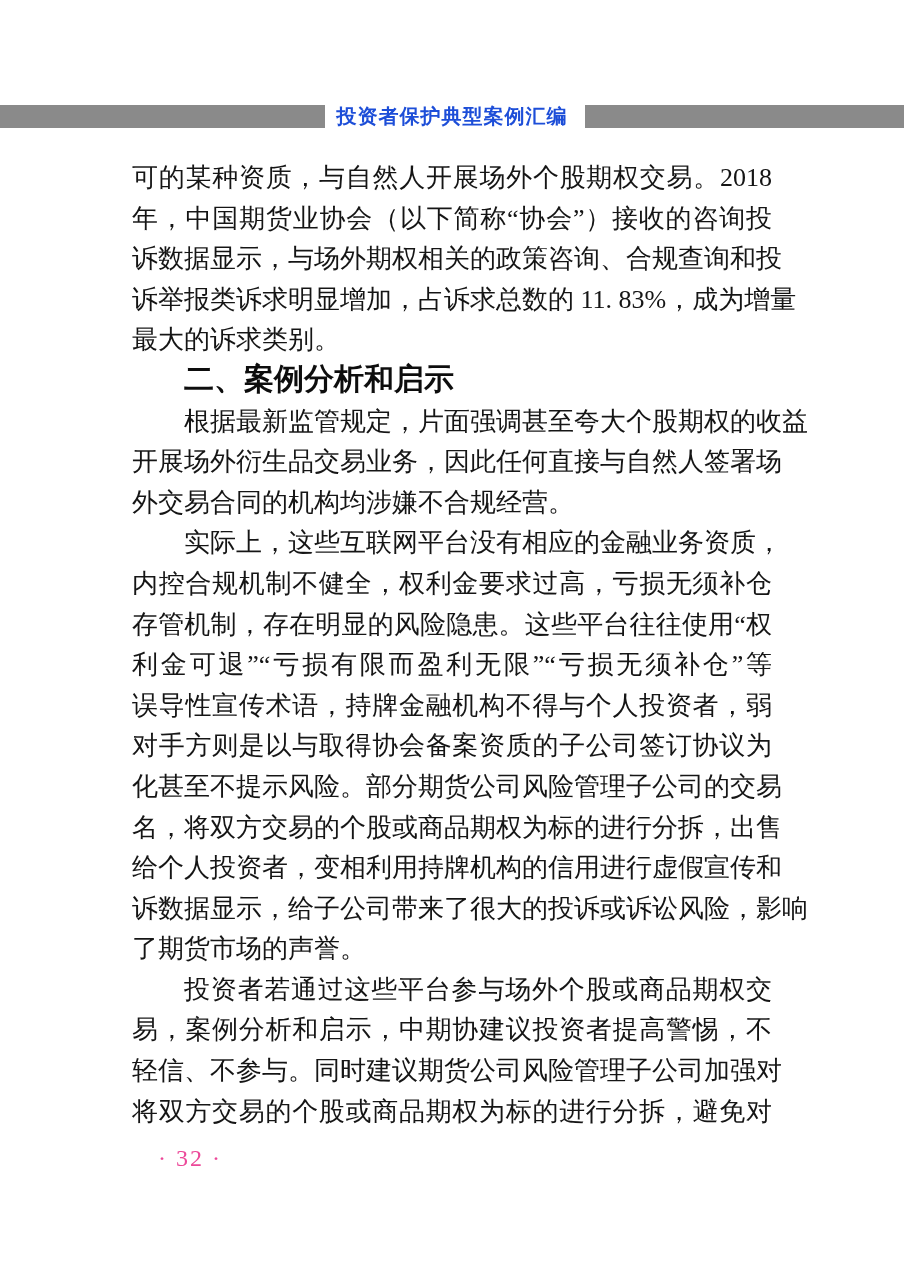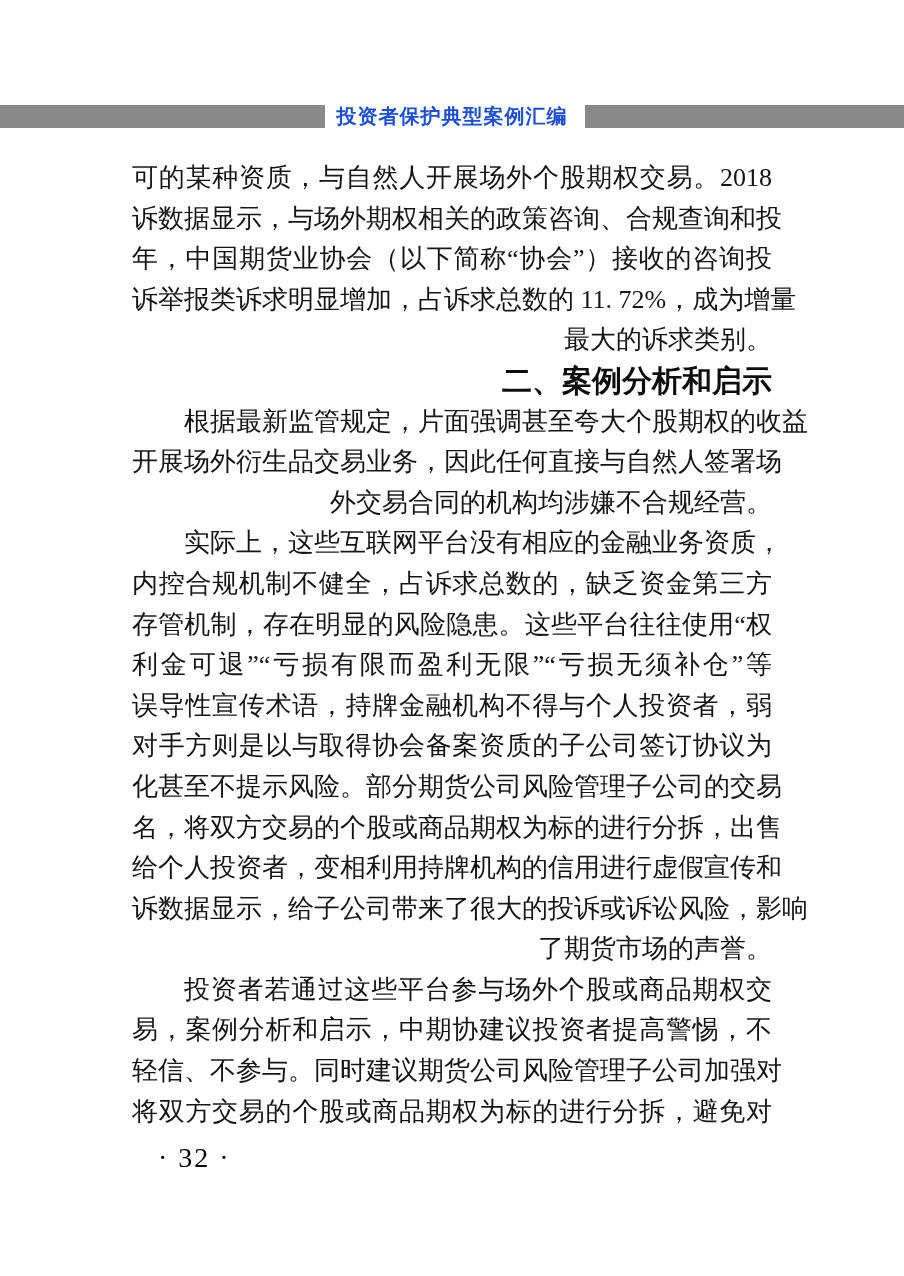--- a/index.html
+++ b/index.html
@@ -44,69 +44,69 @@
     left: 132px;
     top: 158px;
     width: 640px;
     font-size: 26px;
     line-height: 40.6px;
   }
   .text-line {
     height: 40.6px;
     white-space: nowrap;
     overflow: visible;
-    text-align: right;
+    text-align: left;
   }
   .text-line.justify {
     text-align: justify;
     text-align-last: justify;
     text-justify: inter-character;
   }
   .text-line.indent {
     text-indent: 52px;
   }
   .text-line.heading {
-    font-family: Liberation Sans, sans-serif;
+    font-family: Liberation Mono, monospace;
     font-weight: bold;
     font-size: 30px;
     color: #0d0d0d;
   }
   .page-number {
     position: absolute;
     left: 158px;
     top: 1141px;
-    font-size: 28px;
+    font-size: 24px;
     line-height: 34px;
-    color: #000000;
+    color: #ec4899;
     letter-spacing: 2px;
   }
 </style>
 </head>
 <body>
 
 <div class="page">
 
   <div>
     <div class="header-bar left"></div>
     <div class="header-title">投资者保护典型案例汇编</div>
     <div class="header-bar right"></div>
   </div>
 
   <div class="body-block" id="body-lines">
       <div class="text-line justify">可的某种资质，与自然人开展场外个股期权交易。2018</div>
+      <div class="text-line justify">年，中国期货业协会（以下简称“协会”）接收的咨询投</div>
       <div class="text-line justify">诉数据显示，与场外期权相关的政策咨询、合规查询和投</div>
-      <div class="text-line justify">年，中国期货业协会（以下简称“协会”）接收的咨询投</div>
-      <div class="text-line justify">诉举报类诉求明显增加，占诉求总数的 11. 72%，成为增量</div>
+      <div class="text-line justify">诉举报类诉求明显增加，占诉求总数的 11. 83%，成为增量</div>
       <div class="text-line">最大的诉求类别。</div>
       <div class="text-line heading indent">二、案例分析和启示</div>
       <div class="text-line indent justify">根据最新监管规定，片面强调甚至夸大个股期权的收益</div>
       <div class="text-line justify">开展场外衍生品交易业务，因此任何直接与自然人签署场</div>
       <div class="text-line">外交易合同的机构均涉嫌不合规经营。</div>
       <div class="text-line indent justify">实际上，这些互联网平台没有相应的金融业务资质，</div>
-      <div class="text-line justify">内控合规机制不健全，占诉求总数的，缺乏资金第三方</div>
+      <div class="text-line justify">内控合规机制不健全，权利金要求过高，亏损无须补仓</div>
       <div class="text-line justify">存管机制，存在明显的风险隐患。这些平台往往使用“权</div>
       <div class="text-line justify">利金可退”“亏损有限而盈利无限”“亏损无须补仓”等</div>
       <div class="text-line justify">误导性宣传术语，持牌金融机构不得与个人投资者，弱</div>
       <div class="text-line justify">对手方则是以与取得协会备案资质的子公司签订协议为</div>
       <div class="text-line justify">化甚至不提示风险。部分期货公司风险管理子公司的交易</div>
       <div class="text-line justify">名，将双方交易的个股或商品期权为标的进行分拆，出售</div>
       <div class="text-line justify">给个人投资者，变相利用持牌机构的信用进行虚假宣传和</div>
       <div class="text-line justify">诉数据显示，给子公司带来了很大的投诉或诉讼风险，影响</div>
       <div class="text-line">了期货市场的声誉。</div>
       <div class="text-line indent justify">投资者若通过这些平台参与场外个股或商品期权交</div>

